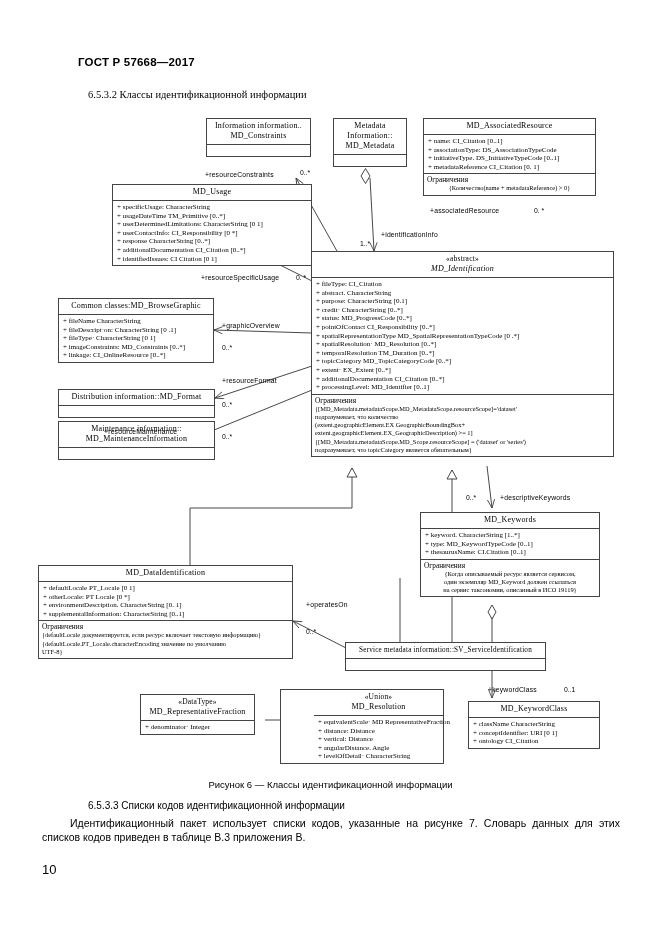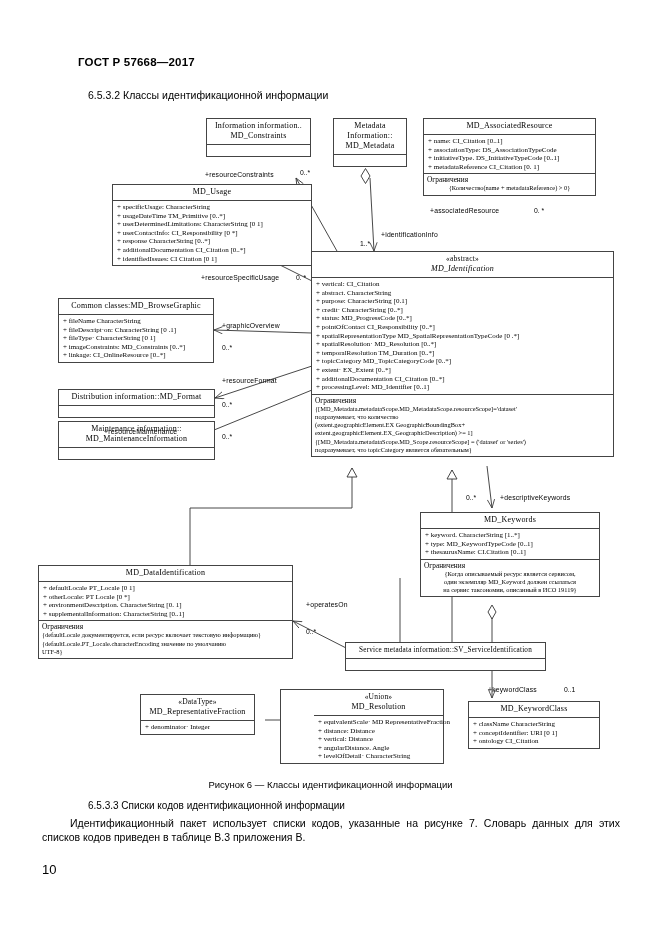--- a/index.html
+++ b/index.html
@@ -1,20 +1,20 @@
 <!DOCTYPE html>
 <html><head>
 <meta charset="utf-8">
 <style>
   html,body{margin:0;padding:0;background:#fff;}
   body{width:661px;height:935px;position:relative;font-family:"Liberation Serif",serif;color:#000;}
   .page{position:relative;width:661px;height:935px;overflow:hidden;}
 
   .hdr{position:absolute;left:78px;top:56px;font-family:"Liberation Sans",sans-serif;font-weight:bold;font-size:11.5px;letter-spacing:.2px;}
-  .sec-head{position:absolute;left:88px;top:89px;font-family:Liberation Sans, sans-serif;font-size:10.5px;}
+  .sec-head{position:absolute;left:88px;top:89px;font-family:Liberation Serif, serif;font-size:10.5px;}
   .fig-cap{position:absolute;left:0;top:779px;width:661px;text-align:center;font-family:"Liberation Sans",sans-serif;font-size:9.5px;}
   .sec-head2{position:absolute;left:88px;top:800px;font-family:"Liberation Sans",sans-serif;font-size:10px;}
   .para{position:absolute;left:42px;top:816px;width:578px;font-family:"Liberation Sans",sans-serif;font-size:10.5px;line-height:14px;text-align:justify;text-indent:28px;}
   .pageno{position:absolute;left:42px;top:862px;font-family:"Liberation Sans",sans-serif;font-size:13px;}
 
   .diagram{position:absolute;left:0;top:108px;width:661px;height:665px;}
   .svg-layer{position:absolute;left:0;top:0;width:661px;height:665px;}
 
   
   .cls{position:absolute;border:1px solid #444;background:#fff;box-sizing:border-box;}
@@ -158,21 +158,21 @@
       </div>
       <div class="empty"></div>
     </div>
 
     <div class="cls" style="left:311px;top:143px;width:303px;">
       <div class="name">
         <span class="stereo">«abstract»</span>
         <span class="ital">MD_Identification</span>
       </div>
       <div class="attrs">
-        <div>+ vertical: CI_Citation</div>
+        <div>+ fileType: CI_Citation</div>
         <div>+ abstract.  CharacterString</div>
         <div>+ purpose: CharacterString [0.1]</div>
         <div>+ credit·  CharacterString [0..*]</div>
         <div>+ status: MD_ProgressCode [0..*]</div>
         <div>+ pointOfContact   CI_Responsibility [0..*]</div>
         <div>+ spatialRepresentationType   MD_SpatialRepresentationTypeCode [0 .*]</div>
         <div>+ spatialResolution·  MD_Resolution [0..*]</div>
         <div>+ temporalResolution   TM_Duration [0..*]</div>
         <div>+ topicCategory   MD_TopicCategoryCode [0..*]</div>
         <div>+ extent·  EX_Extent [0..*]</div>

